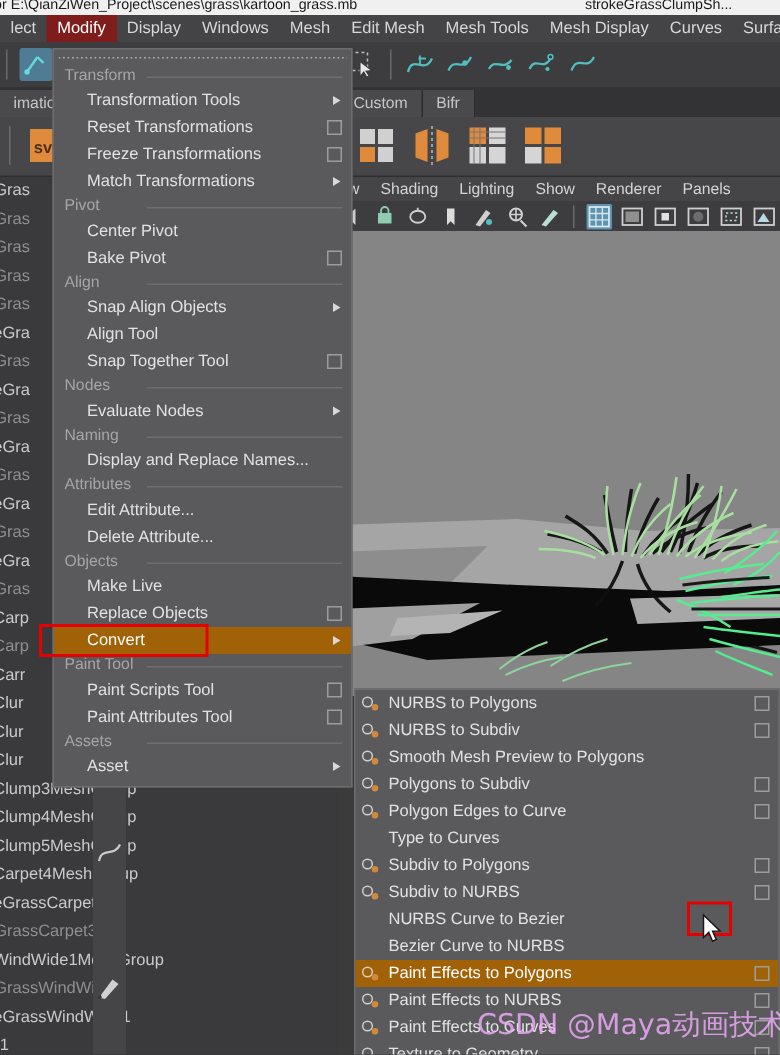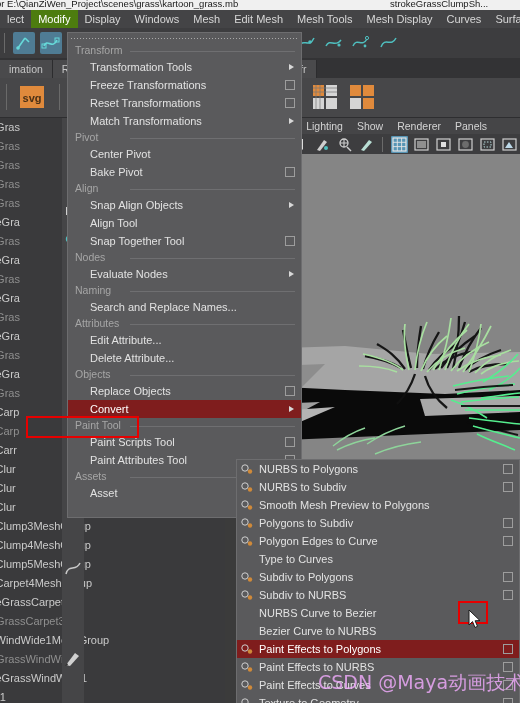--- a/index.html
+++ b/index.html
@@ -21,21 +21,21 @@
 
   
   #menubar{
     position:absolute; left:0; top:10px; width:520px; height:18px;
     background:#444446; white-space:nowrap; overflow:hidden;
   }
   #menubar .mi{
     display:inline-block; height:18px; line-height:18px;
     padding:0 7px; font-size:11px; color:#d8d8d8; vertical-align:top;
   }
-  #menubar .mi.active{ background:#4d7c0f; color:#ffffff;text-align:center; }
+  #menubar .mi.active{ background:#7f1d1d; color:#ffffff;text-align:center; }
 
   
   #toolbar-row{
     position:absolute; left:0; top:28px; width:520px; height:30px;
     background:#3d3d3f; overflow:hidden; white-space:nowrap;
   }
   #toolbar-row .ticon{
     display:inline-block; width:22px; height:22px; margin:4px 1px 0 1px;
     vertical-align:top; border-radius:2px; position:relative;
   }
@@ -117,41 +117,41 @@
   #left-strip{
     position:absolute; left:62px; top:118px; width:22px; height:585px;
     background:#454547;
   }
   #left-strip .li{
     width:20px; height:20px; margin:6px auto 10px auto; position:relative;
   }
 
   
   #modify-menu{
-    position:absolute; left:35px; top:32px; width:235px;
+    position:absolute; left:35px; top:32px; width:200px;
     background:#5a5a5c; border:1px solid #6d6d6f;
-    z-index:40; padding-bottom:15px;margin-left:32px;
+    z-index:40; padding-bottom:4px;
   }
   #modify-menu .tearoff{
     height:7px; margin:2px 3px 1px 3px;
     background-image:repeating-linear-gradient(to right,#a9a9a9 0 1px,transparent 1px 3px);
     background-position:0 3px; background-repeat:repeat-x; background-size:3px 1px;
   }
   .sec{
     position:relative; height:15px; line-height:15px;
     font-size:10.5px; color:#a6a6a6; padding-left:7px;
   }
   .sec .rule{
     position:absolute; left:62px; right:6px; top:8px; height:1px; background:#6f6f71;
   }
   .mitem{
     position:relative; height:18px; line-height:18px;
     font-size:11px; color:#e2e2e2; padding-left:22px; white-space:nowrap;
   }
-  .mitem.hl{ background:#7f1d1d; color:#ffffff; }
+  .mitem.hl{ background:#a16207; color:#ffffff; }
   .mitem .arrow{
     position:absolute; right:7px; top:6px;
     width:0;height:0;border-left:5px solid #d8d8d8;
     border-top:3.5px solid transparent;border-bottom:3.5px solid transparent;
   }
   .mitem .obox{
     position:absolute; right:6px; top:4px; width:10px; height:10px;
     border:1px solid #9d9d9d;
   }
   .mitem .micon{ position:absolute; left:3px; top:2px; width:14px; height:14px; }
@@ -573,38 +573,39 @@
       <path d="M142 290 C154 282, 166 276, 180 272"></path>
       <path d="M150 300 C164 294, 180 290, 196 288"></path>
     </g>
   </svg>
 </div>
 
 <div id="modify-menu">
   <div class="tearoff"></div>
 <div class="sec"><span>Transform</span><span class="rule"></span></div>
     <div class="mitem"><span>Transformation Tools</span><span class="arrow"></span></div>
+    <div class="mitem"><span>Reset Transformations</span><span class="obox"></span></div>
     <div class="mitem"><span>Freeze Transformations</span><span class="obox"></span></div>
-    <div class="mitem"><span>Reset Transformations</span><span class="obox"></span></div>
     <div class="mitem"><span>Match Transformations</span><span class="arrow"></span></div>
     <div class="sec"><span>Pivot</span><span class="rule"></span></div>
     <div class="mitem"><span>Center Pivot</span></div>
     <div class="mitem"><span>Bake Pivot</span><span class="obox"></span></div>
     <div class="sec"><span>Align</span><span class="rule"></span></div>
     <div class="mitem"><span>Snap Align Objects</span><span class="arrow"></span></div>
     <div class="mitem"><span>Align Tool</span></div>
     <div class="mitem"><span>Snap Together Tool</span><span class="obox"></span></div>
     <div class="sec"><span>Nodes</span><span class="rule"></span></div>
     <div class="mitem"><span>Evaluate Nodes</span><span class="arrow"></span></div>
     <div class="sec"><span>Naming</span><span class="rule"></span></div>
-    <div class="mitem"><span>Search and Replace Names...</span></div>
+    <div class="mitem"><span>Display and Replace Names...</span></div>
     <div class="sec"><span>Attributes</span><span class="rule"></span></div>
     <div class="mitem"><span>Edit Attribute...</span></div>
     <div class="mitem"><span>Delete Attribute...</span></div>
     <div class="sec"><span>Objects</span><span class="rule"></span></div>
+    <div class="mitem"><span>Make Live</span></div>
     <div class="mitem"><span>Replace Objects</span><span class="obox"></span></div>
     <div class="mitem hl"><span>Convert</span><span class="arrow"></span></div>
     <div class="sec"><span>Paint Tool</span><span class="rule"></span></div>
     <div class="mitem"><span>Paint Scripts Tool</span><span class="obox"></span></div>
     <div class="mitem"><span>Paint Attributes Tool</span><span class="obox"></span></div>
     <div class="sec"><span>Assets</span><span class="rule"></span></div>
     <div class="mitem"><span>Asset</span><span class="arrow"></span></div>
   </div>
 
 <div id="convert-submenu">

